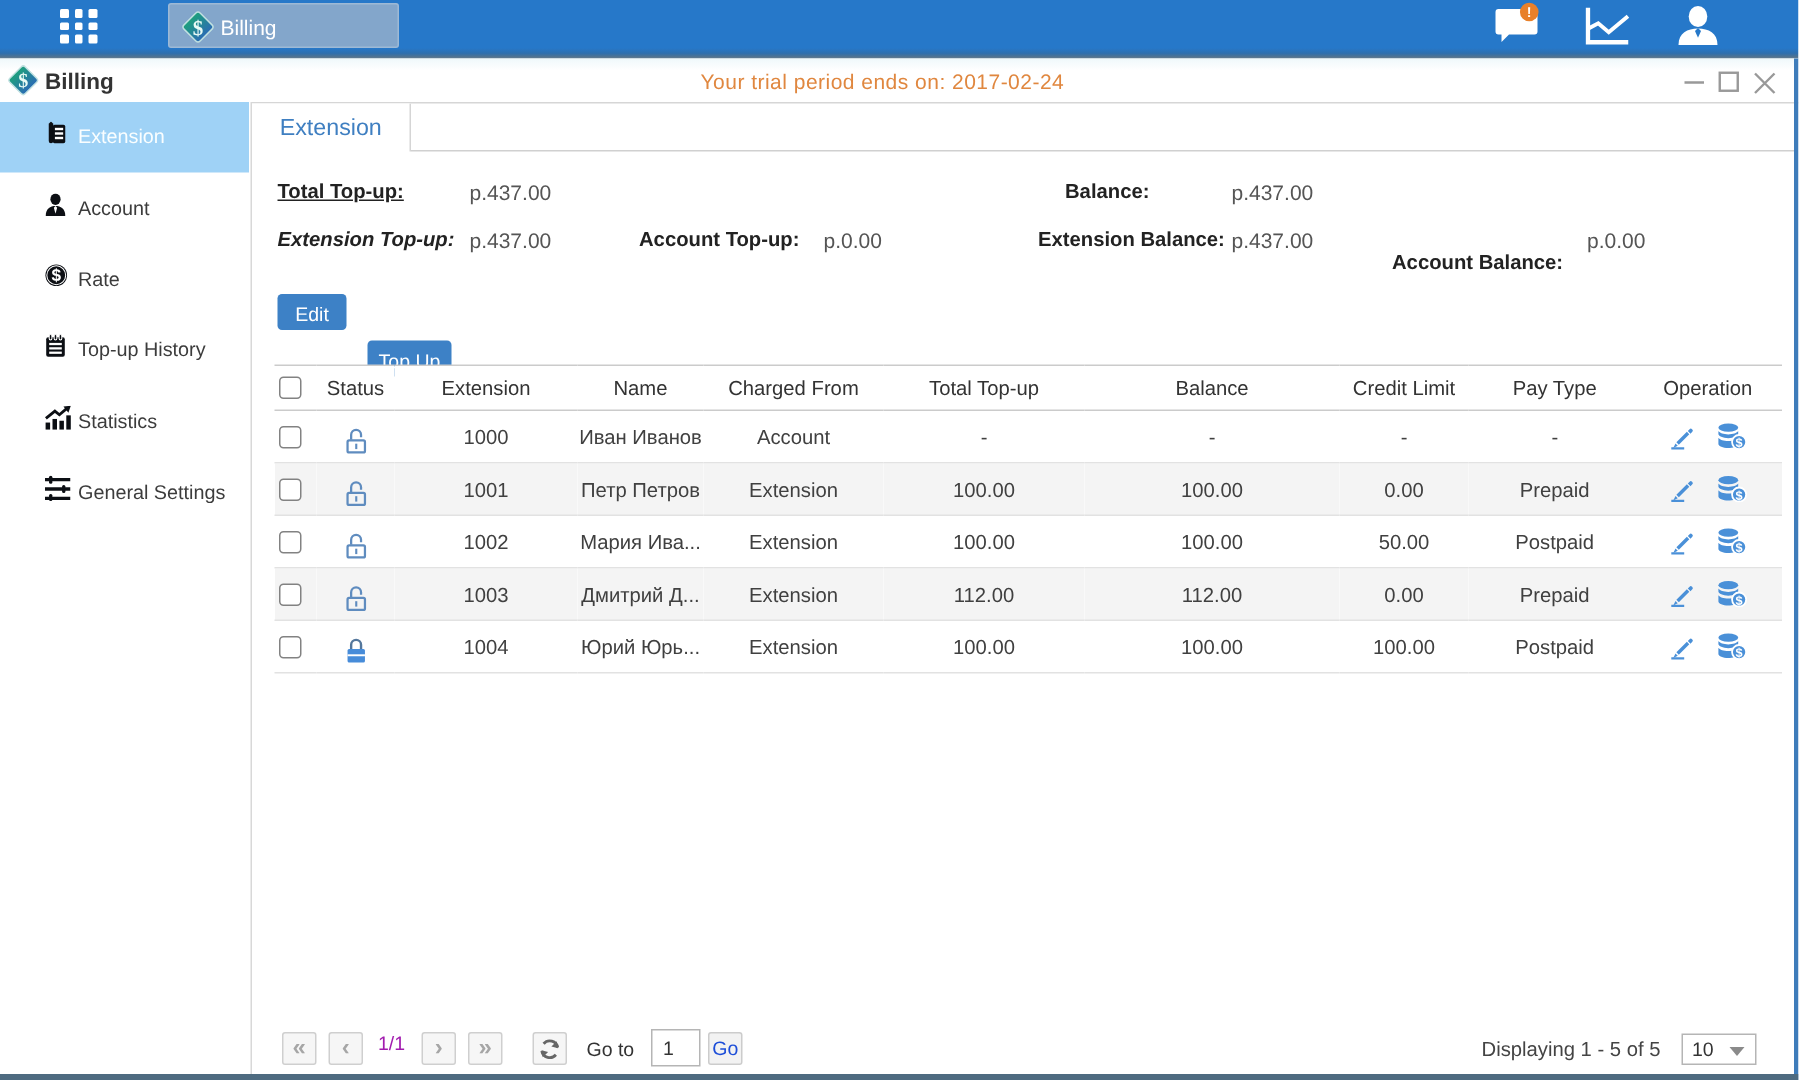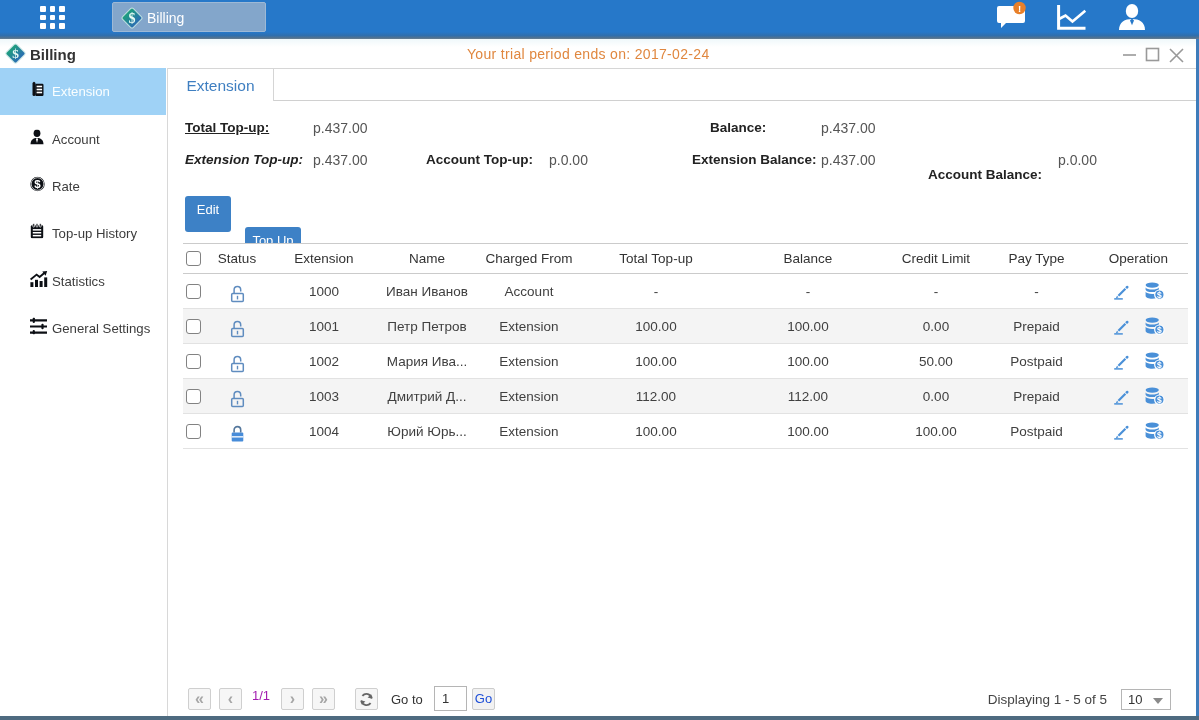--- a/index.html
+++ b/index.html
@@ -40,21 +40,21 @@
 #content { position:absolute; left:168px; top:67.5px; width:1031px; height:648.5px; background:#fff; border-top:1px solid #d6d6d6; }
 #tabstrip { position:absolute; left:0; top:0; width:1031px; height:33px; }
 #tabline { position:absolute; left:106px; top:31px; right:3px; height:1px; background:#d0d0d0; }
 #tab { position:absolute; left:0; top:0; width:106px; height:32px; background:#fff;
   border-right:1px solid #d5d5d5; text-align:center; line-height:34px;
   font-size:15.5px; color:#3f7fc1; }
 
 .lab { position:absolute; font-size:13.5px; font-weight:bold; color:#222; white-space:nowrap; }
 .val { position:absolute; font-size:14px; color:#555; white-space:nowrap; }
 
-.btn { position:absolute; top:127px; height:36px; background:#3d81c6; color:#fff;
+.btn { position:absolute; top:127px; height:24px; background:#3d81c6; color:#fff;
   font-size:13px; text-align:center; line-height:28px; border-radius:3px; }
 
 
 #grid { position:absolute; left:15px; top:174.5px; width:1005px; }
 table { border-collapse:collapse; table-layout:fixed; width:1005px; }
 th { height:30px; font-size:13.5px; font-weight:normal; color:#333; text-align:center;
   border-top:1px solid #cbcbcb; border-bottom:1px solid #cbcbcb; background:#fff; }
 td { height:35px; font-size:13.5px; color:#404040; text-align:center;
   border-bottom:1px solid #e2e2e2; overflow:hidden; white-space:nowrap; }
 tr.alt td { background:#f4f4f4; }

